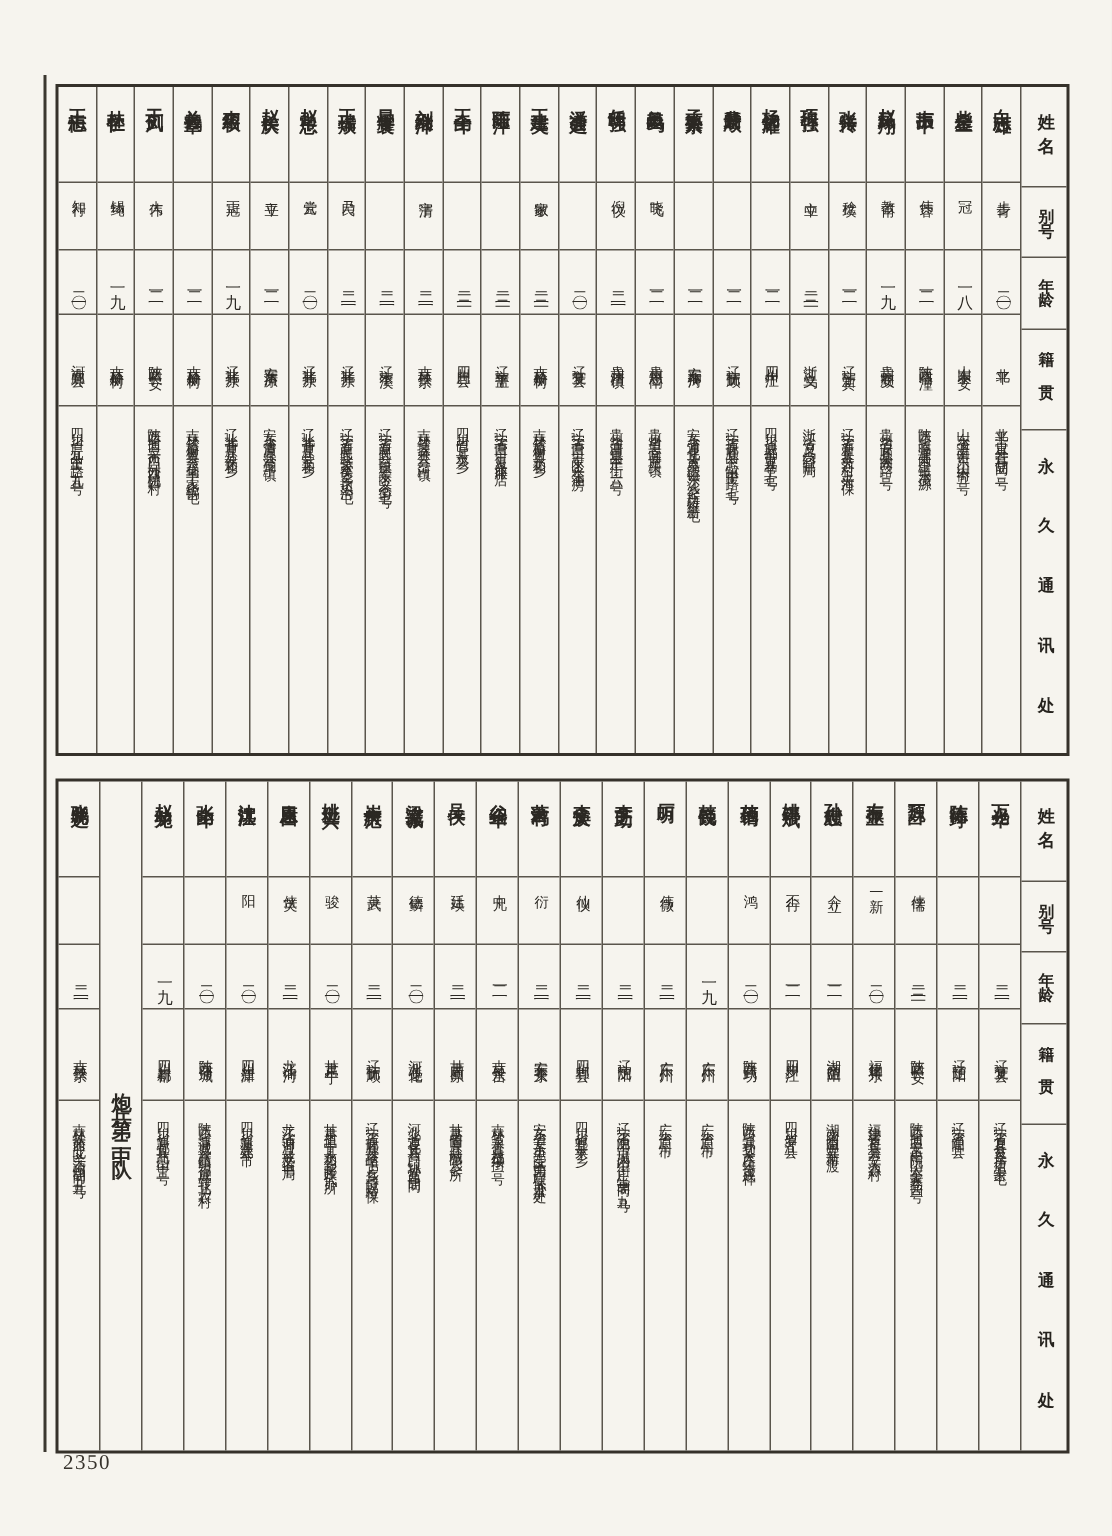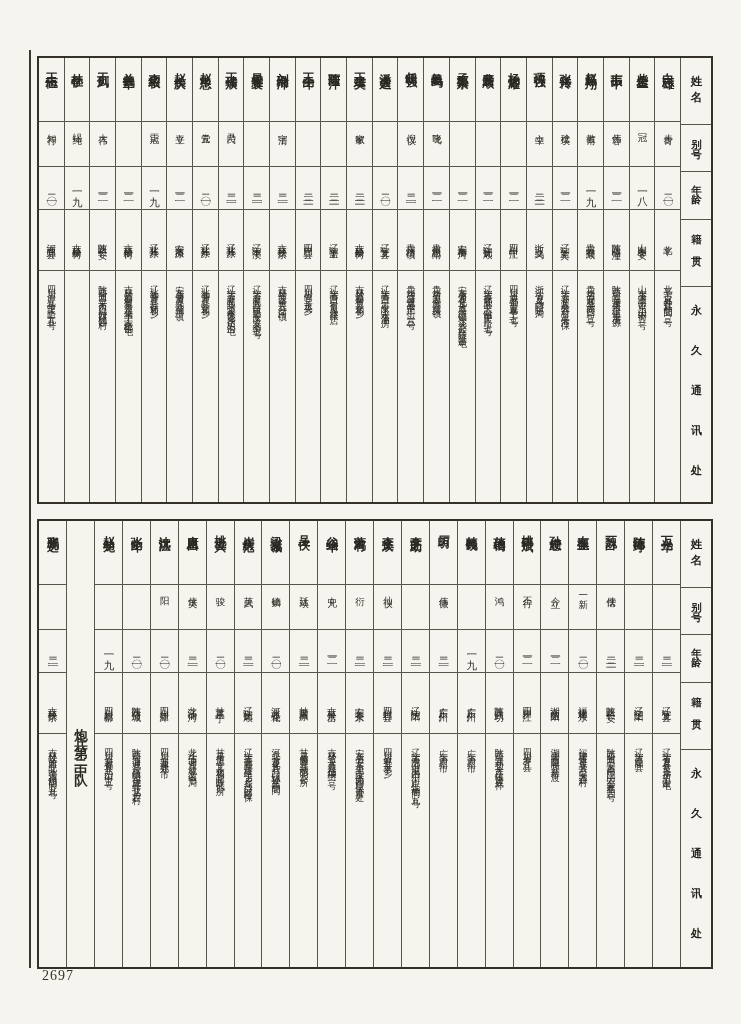--- a/index.html
+++ b/index.html
@@ -878,14 +878,14 @@
           <span class="v">二二</span>
         </div>
         <div class="cell c-native">
           <span class="v">吉林扶余</span>
         </div>
         <div class="cell c-addr">
           <span class="v">吉林扶余西北区关清州胡同五九号</span>
         </div>
       </div>
     </section>
-  <div class="page-number">2697</div>
+  <div class="page-number">2350</div>
 </div>
 
 </body></html>

